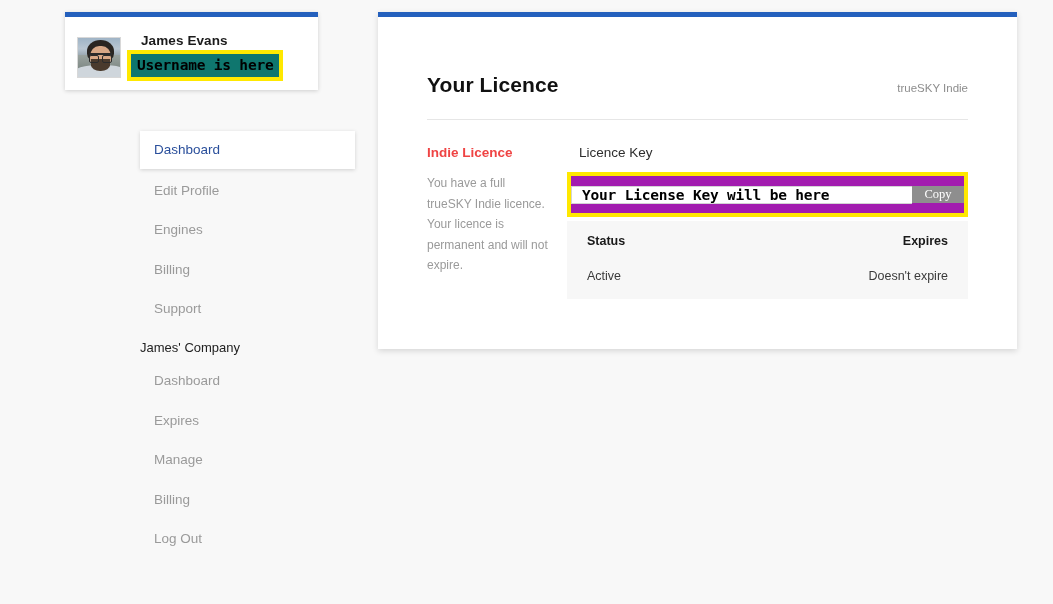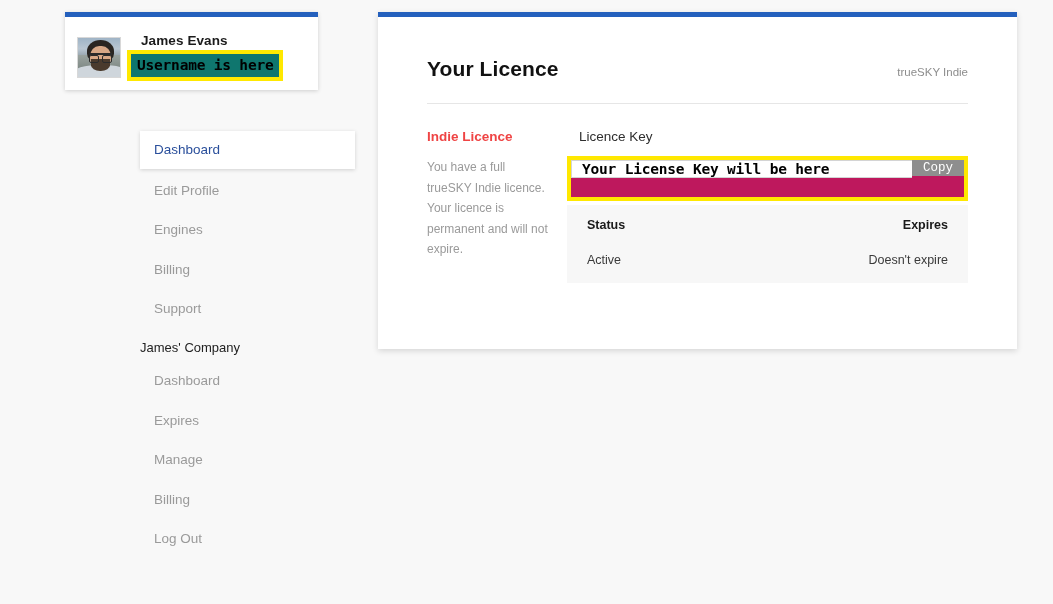--- a/index.html
+++ b/index.html
@@ -152,20 +152,21 @@
     border-top: 5px solid #2460bd;
     box-shadow: 0 2px 6px rgba(0,0,0,0.14);
   }
 
   #panel-header {
     position: relative;
     padding: 40px 49px 0 49px;
     display: flex;
     align-items: baseline;
     justify-content: space-between;
+    margin-top: 16px;
   }
   #page-title {
     font-size: 21px;
     color: #111;
     font-weight: 600;
     letter-spacing: 0.1px;
   }
   #product-label {
     font-size: 11.5px;
     color: #8d8d8d;
@@ -198,22 +199,22 @@
   #licence-key-col { flex: 1 1 auto; }
   #licence-key-label {
     font-size: 13.5px;
     color: #2e2e2e;
     margin: 0 0 12px 12px;
   }
 
   #key-highlight {
     border: 4px solid #ffe800;
     display: flex;
-    align-items: flex-start;
-    background: #be185d;
+    align-items: center;
+    background: #a21caf;
     height: 45px;
   }
   #licence-key-input {
     flex: 1 1 auto;
     border: 1px solid #d4d4d4;
     border-right: none;
     background: #fff;
     font-family: "DejaVu Sans Mono", "Liberation Mono", monospace;
     font-size: 14.5px;
     font-weight: bold;
@@ -221,21 +222,21 @@
     padding: 0 10px;
     outline: none;
     letter-spacing: -0.2px;
   }
   #copy-button {
     flex: 0 0 auto;
     width: 52px;
     background: #8e8e8e;
     color: #ffffff;
     border: none;
-    font-family: Liberation Mono, monospace;
+    font-family: Liberation Serif, serif;
     font-size: 12.5px;
     cursor: pointer;
     display: flex;
     align-items: center;
     justify-content: center;
   }
 
   #status-table {
     background: #f7f7f7;
     margin-top: 4px;

